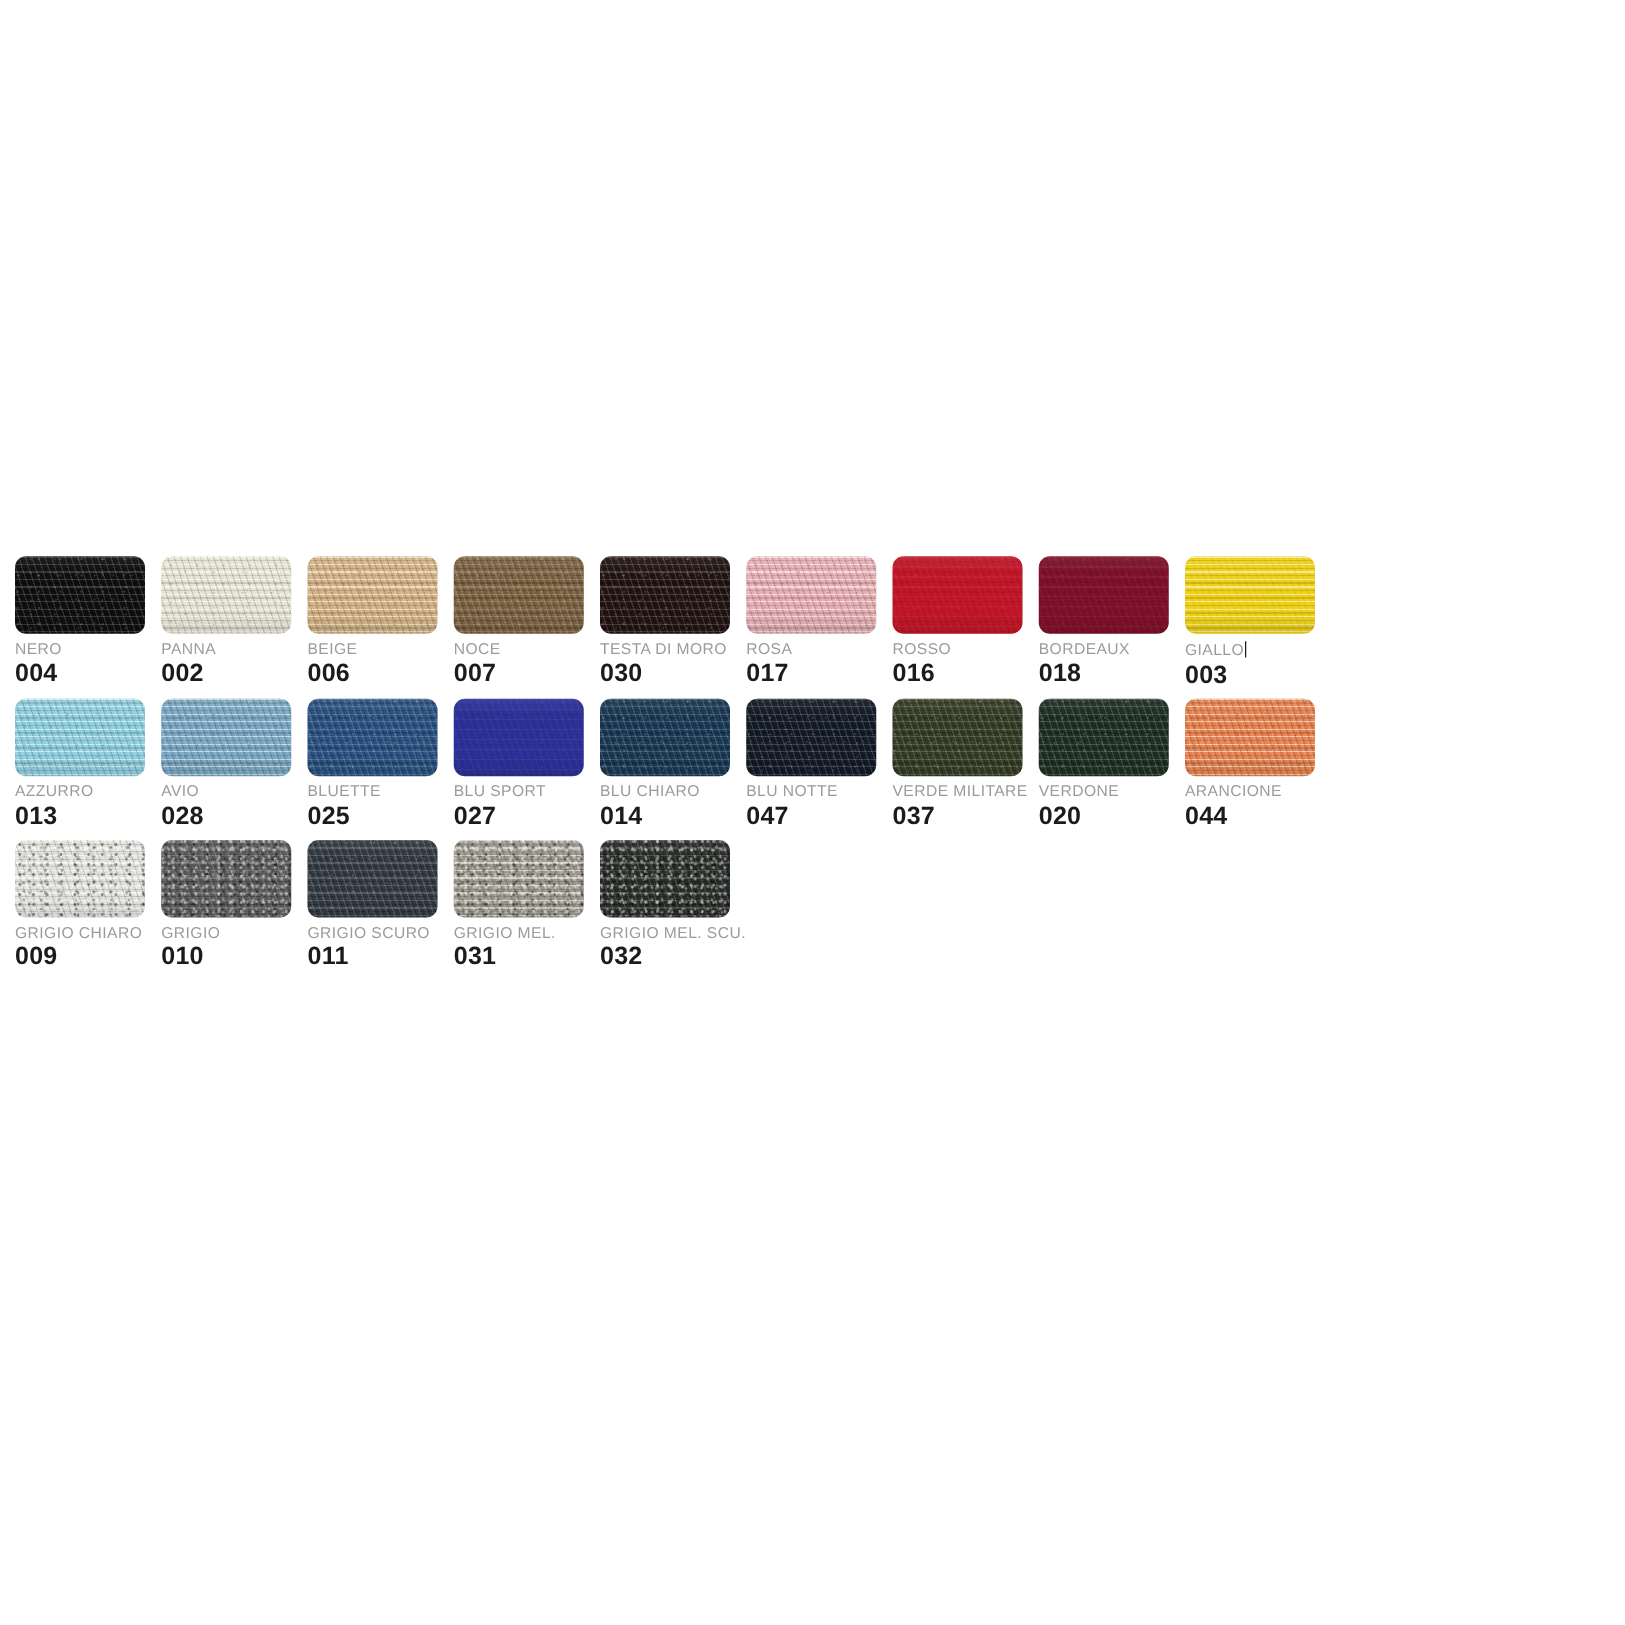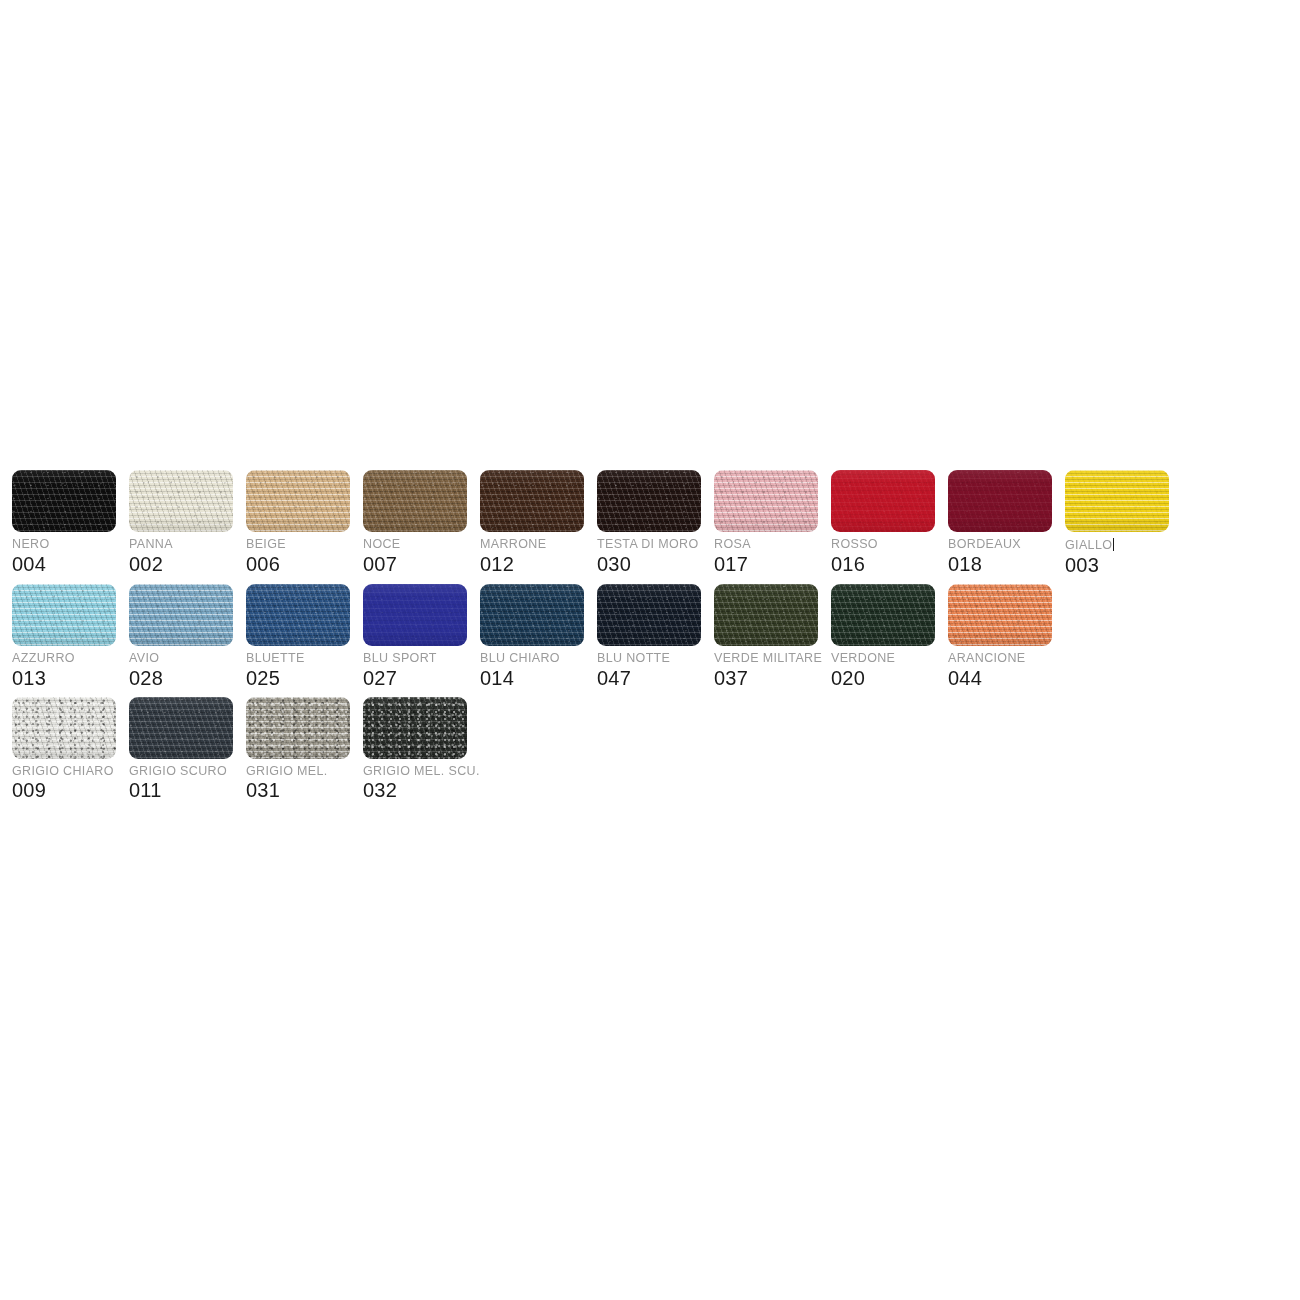--- a/index.html
+++ b/index.html
@@ -12,21 +12,21 @@
     width: 1300px;
     height: 1300px;
     font-family: "Liberation Sans", sans-serif;
     overflow: hidden;
     position: relative;
   }
 
   #swatch-sheet {
     position: absolute;
     left: 0;
-    top: 470px;
+    top: 445px;
     width: 1136px;
   }
 
   .swatch-row {
     display: flex;
     flex-direction: row;
     align-items: flex-start;
     margin-bottom: 7px;
   }
 
@@ -151,21 +151,21 @@
   .swatch-label {
     font-size: 12.5px;
     letter-spacing: 0.35px;
     color: #9b9b9b;
     margin-top: 6px;
     white-space: nowrap;
     line-height: 1.1;
   }
   .swatch-code {
     font-size: 20px;
-    font-weight: normal;
+    font-weight: bold;
     color: #1b1b1b;
     letter-spacing: 0.2px;
     margin-top: 1px;
     line-height: 1.15;
   }
 
   .text-caret {
     display: inline-block;
     width: 1px;
     height: 13px;
@@ -213,30 +213,20 @@
         <div class="chip" style="background-color: rgb(125, 98, 66);">
           <div class="weave-h"></div>
           <div class="weave-d"></div>
           <div class="weave-s"></div>
           <div class="shade"></div>
         </div>
         <div class="swatch-label">NOCE</div>
         <div class="swatch-code">007</div>
       </div>
       <div class="swatch-cell">
-        <div class="chip" style="background-color: rgb(67, 41, 27);">
-          <div class="weave-h"></div>
-          <div class="weave-d"></div>
-          <div class="weave-s"></div>
-          <div class="shade"></div>
-        </div>
-        <div class="swatch-label">MARRONE</div>
-        <div class="swatch-code">012</div>
-      </div>
-      <div class="swatch-cell">
         <div class="chip" style="background-color: rgb(35, 21, 18);">
           <div class="weave-h"></div>
           <div class="weave-d"></div>
           <div class="weave-s"></div>
           <div class="shade"></div>
         </div>
         <div class="swatch-label">TESTA DI MORO</div>
         <div class="swatch-code">030</div>
       </div>
       <div class="swatch-cell">
@@ -377,20 +367,30 @@
         <div class="chip melange light" style="background-color: rgb(223, 223, 218);">
           <div class="weave-h"></div>
           <div class="weave-d"></div>
           <div class="weave-s"></div>
           <div class="shade"></div>
         </div>
         <div class="swatch-label">GRIGIO CHIARO</div>
         <div class="swatch-code">009</div>
       </div>
       <div class="swatch-cell">
+        <div class="chip melange" style="background-color: rgb(91, 91, 91);">
+          <div class="weave-h"></div>
+          <div class="weave-d"></div>
+          <div class="weave-s"></div>
+          <div class="shade"></div>
+        </div>
+        <div class="swatch-label">GRIGIO</div>
+        <div class="swatch-code">010</div>
+      </div>
+      <div class="swatch-cell">
         <div class="chip" style="background-color: rgb(50, 58, 66);">
           <div class="weave-h"></div>
           <div class="weave-d"></div>
           <div class="weave-s"></div>
           <div class="shade"></div>
         </div>
         <div class="swatch-label">GRIGIO SCURO</div>
         <div class="swatch-code">011</div>
       </div>
       <div class="swatch-cell">

